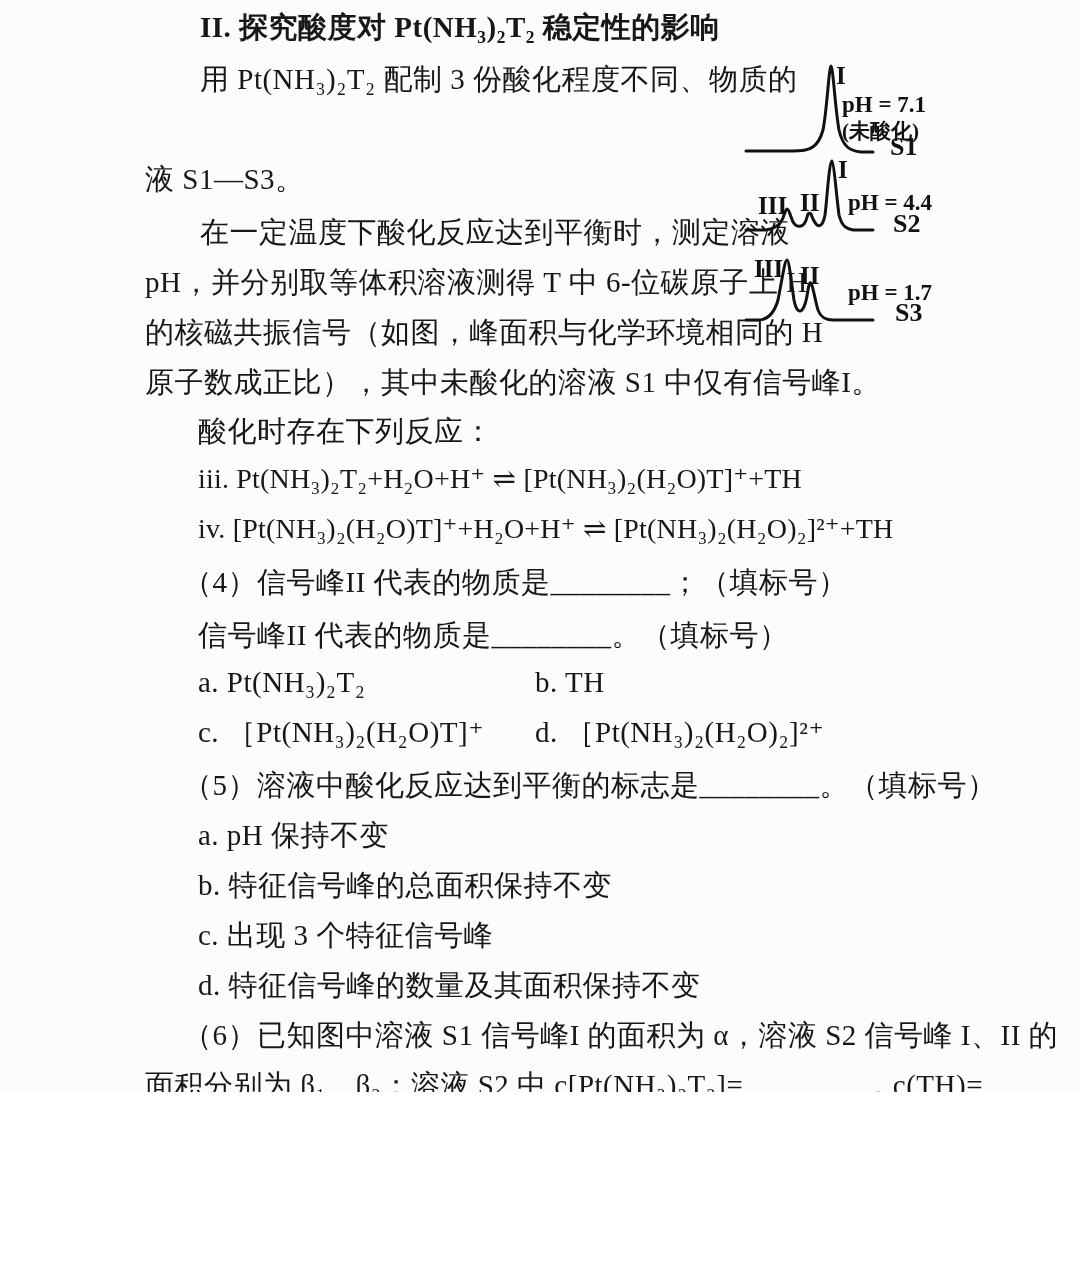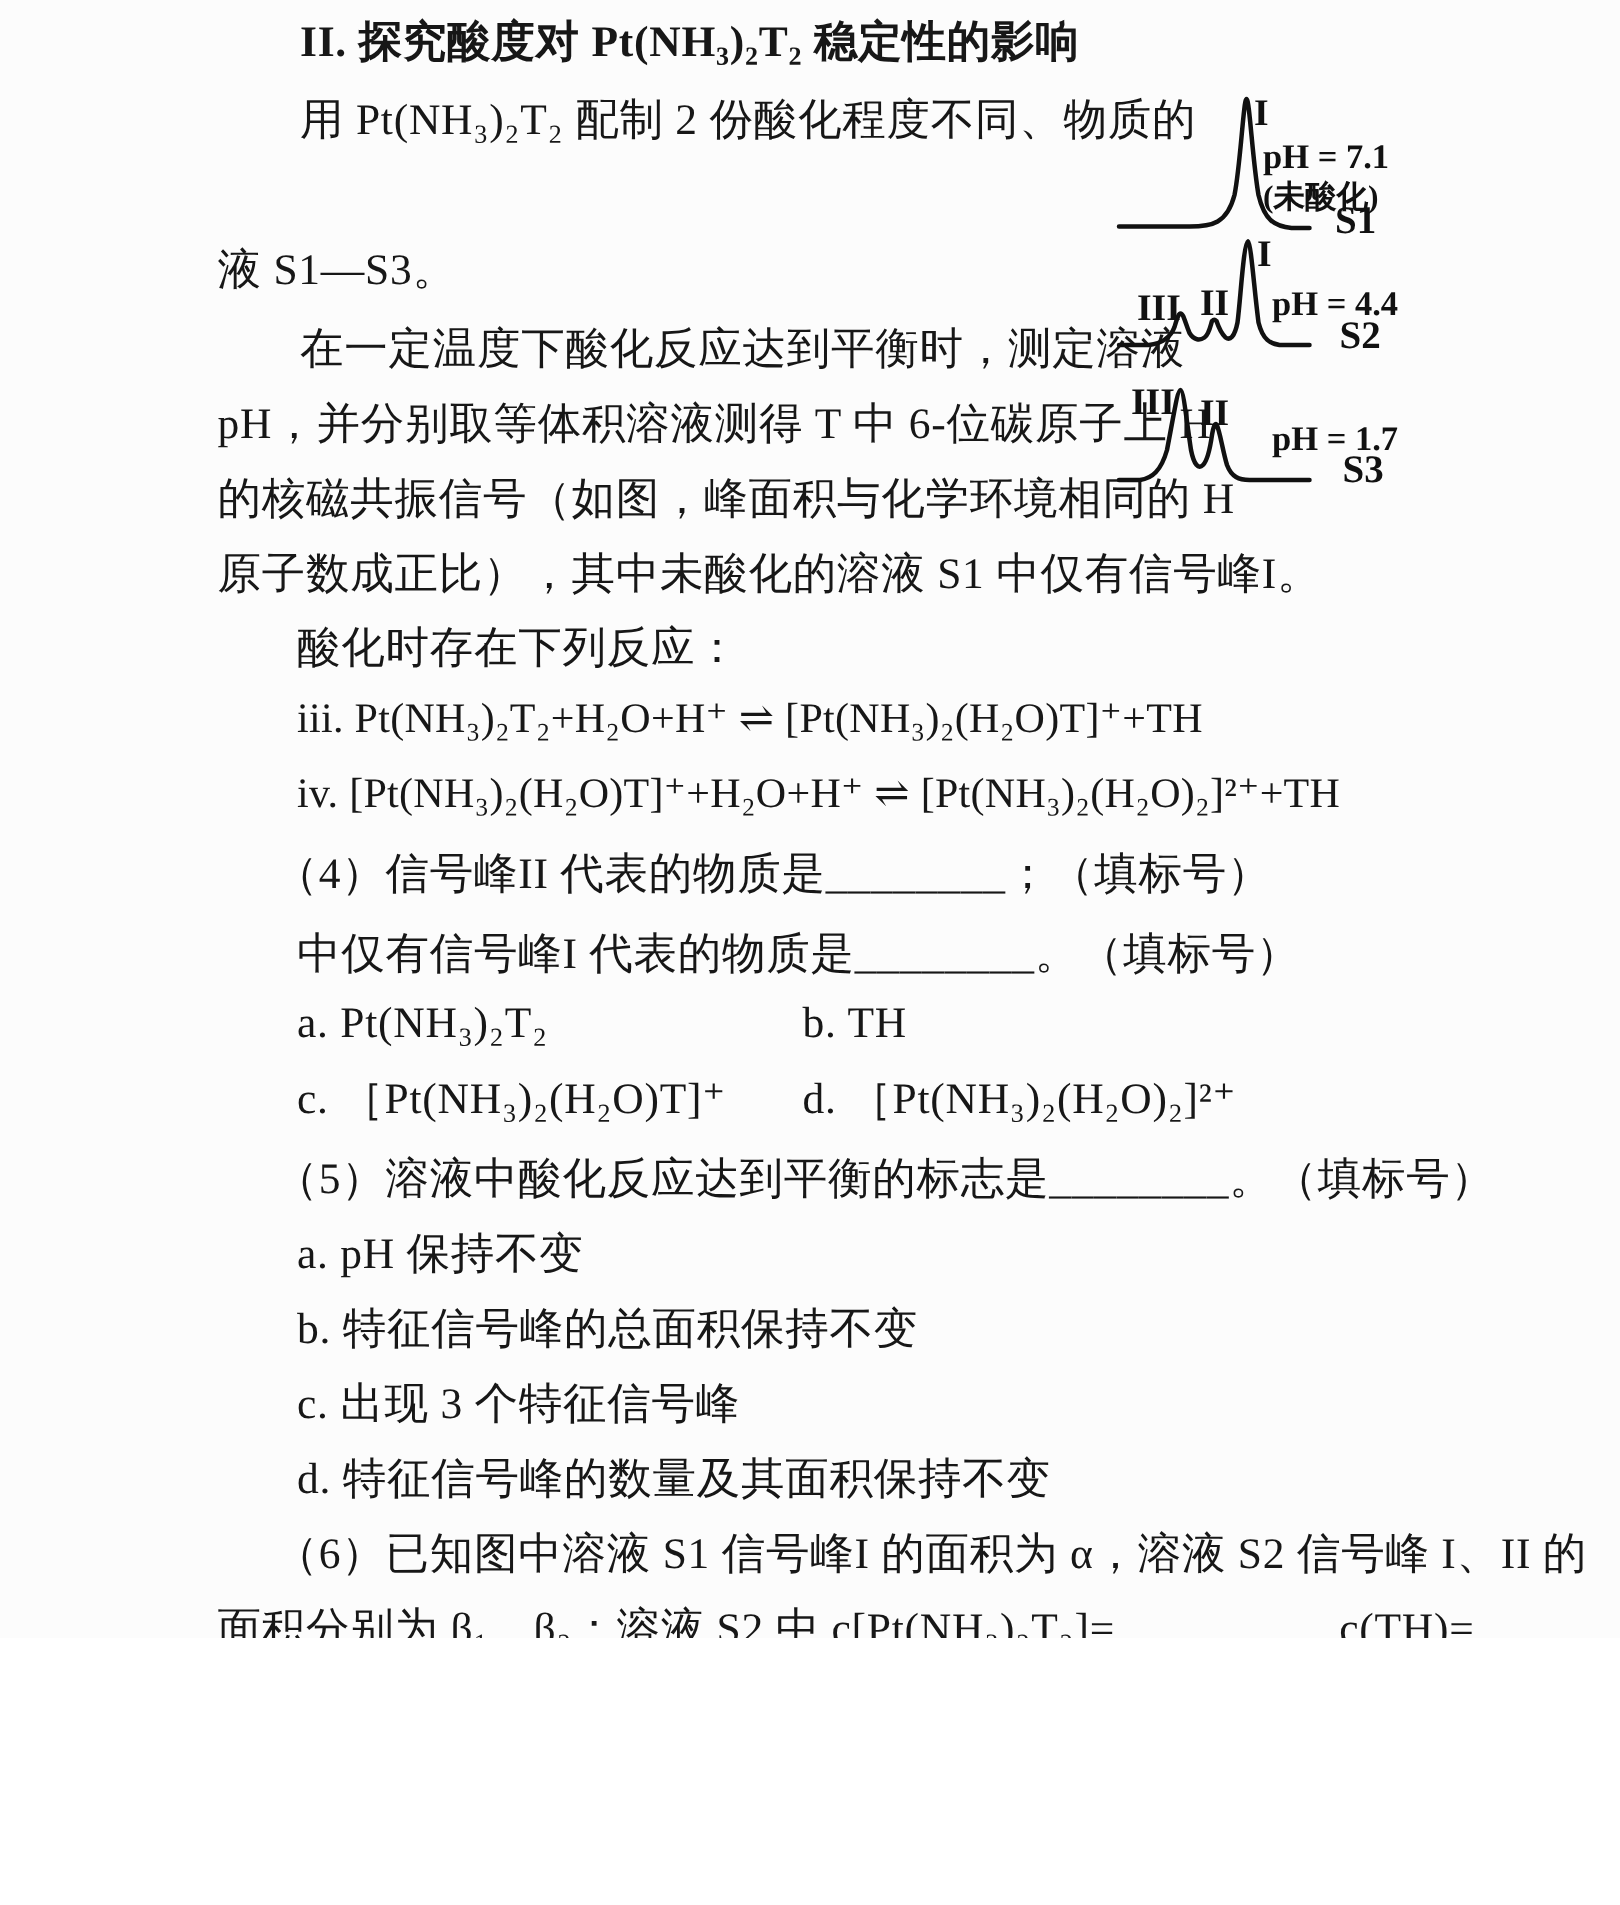--- a/index.html
+++ b/index.html
@@ -41,34 +41,34 @@
     font-size:27px;color:#1d4ed8;font-weight:500;
   }
 </style>
 </head>
 <body>
 
 <div class="page">
 
   <div class="line heading" style="left:200px;top:8px">II. 探究酸度对 Pt(NH₃)₂T₂ 稳定性的影响</div>
 
-  <div class="line" style="left:200px;top:60px">用 Pt(NH₃)₂T₂ 配制 2 份酸化程度不同、物质的</div>
+  <div class="line" style="left:200px;top:60px">用 Pt(NH₃)₂T₂ 配制 3 份酸化程度不同、物质的</div>
   <div class="line" style="left:145px;top:160px">液 S1—S3。</div>
 
   <div class="line" style="left:200px;top:213px">在一定温度下酸化反应达到平衡时，测定溶液</div>
   <div class="line" style="left:145px;top:263px">pH，并分别取等体积溶液测得 T 中 6-位碳原子上 H</div>
   <div class="line" style="left:145px;top:313px">的核磁共振信号（如图，峰面积与化学环境相同的 H</div>
   <div class="line" style="left:145px;top:363px">原子数成正比），其中未酸化的溶液 S1 中仅有信号峰I。</div>
 
   <div class="line reaction" style="left:198px;top:462px">iii. Pt(NH₃)₂T₂+H₂O+H⁺ ⇌ [Pt(NH₃)₂(H₂O)T]⁺+TH</div>
   <div class="line" style="left:198px;top:412px">酸化时存在下列反应：</div>
   <div class="line reaction" style="left:198px;top:512px">iv. [Pt(NH₃)₂(H₂O)T]⁺+H₂O+H⁺ ⇌ [Pt(NH₃)₂(H₂O)₂]²⁺+TH</div>
 
   <div class="line" style="left:183px;top:563px">（4）信号峰II 代表的物质是________；（填标号）</div>
-  <div class="line" style="left:198px;top:616px">中仅有信号峰I 代表的物质是________。（填标号）</div>
+  <div class="line" style="left:198px;top:616px">信号峰II 代表的物质是________。（填标号）</div>
   <div class="line" style="left:198px;top:666px">a. Pt(NH₃)₂T₂</div>
   <div class="line" style="left:535px;top:666px">b. TH</div>
   <div class="line" style="left:198px;top:713px">c. ［Pt(NH₃)₂(H₂O)T]⁺</div>
   <div class="line" style="left:535px;top:713px">d. ［Pt(NH₃)₂(H₂O)₂]²⁺</div>
 
   <div class="line" style="left:183px;top:766px">（5）溶液中酸化反应达到平衡的标志是________。（填标号）</div>
   <div class="line" style="left:198px;top:866px">b. 特征信号峰的总面积保持不变</div>
   <div class="line" style="left:198px;top:816px">a. pH 保持不变</div>
   <div class="line" style="left:198px;top:916px">c. 出现 3 个特征信号峰</div>
   <div class="line" style="left:198px;top:966px">d. 特征信号峰的数量及其面积保持不变</div>

